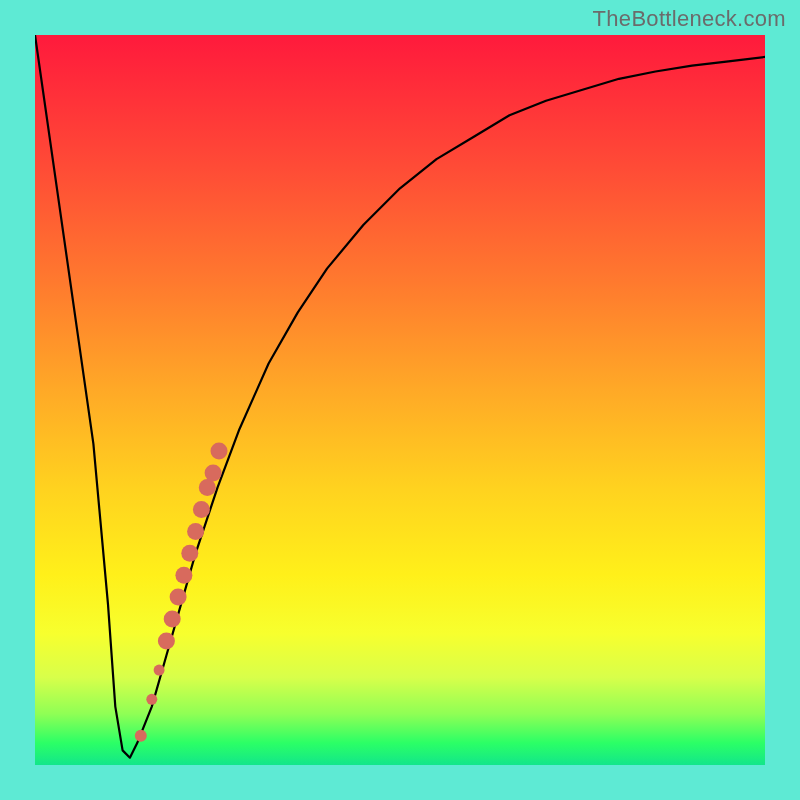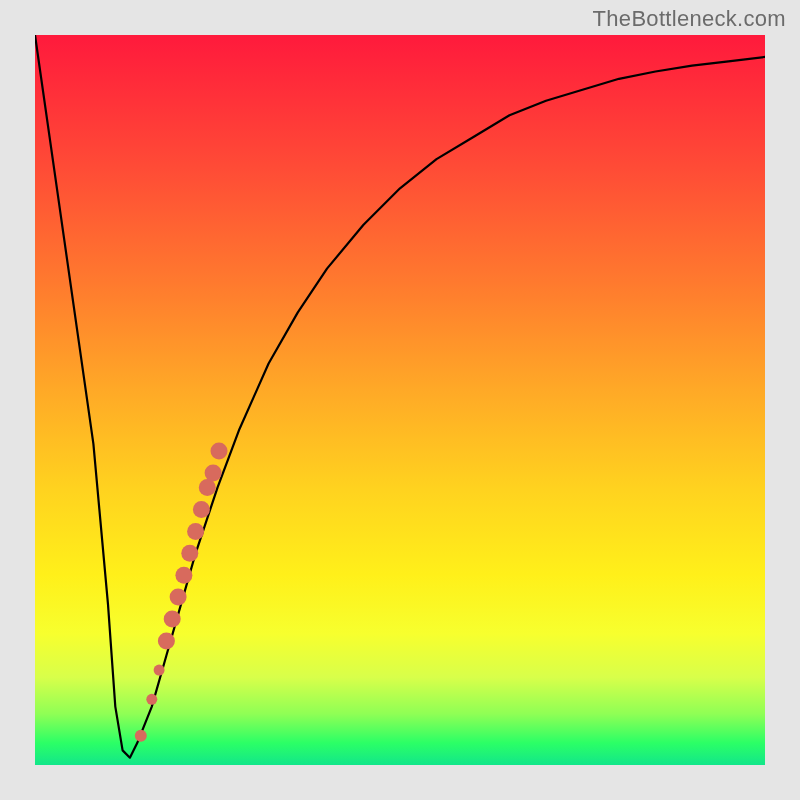--- a/index.html
+++ b/index.html
@@ -8,21 +8,21 @@
     width: 800px;
     height: 800px;
     overflow: hidden;
     background: #000;
     font-family: Arial, Helvetica, sans-serif;
   }
   .frame {
     position: relative;
     width: 800px;
     height: 800px;
-    background: #e5e5e5;
+    background: #5eead4;
   }
   .plot-area {
     position: absolute;
     left: 35px;
     top: 35px;
     width: 730px;
     height: 730px;
     
     background: linear-gradient(
       to bottom,

